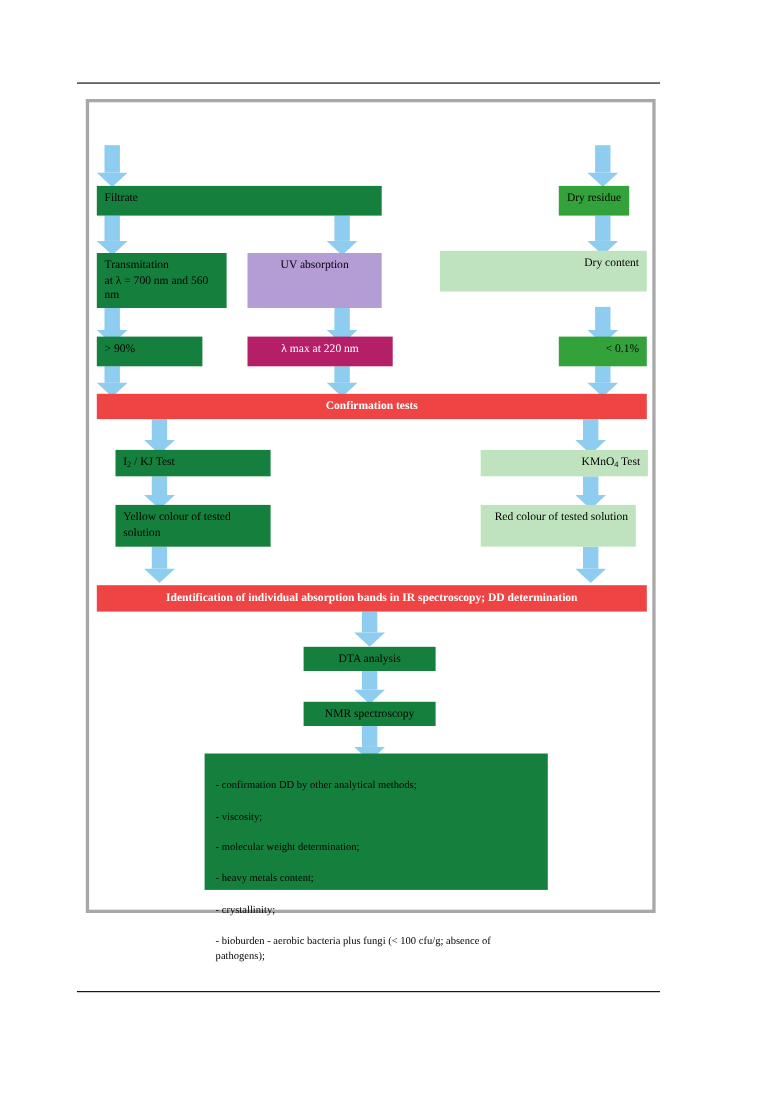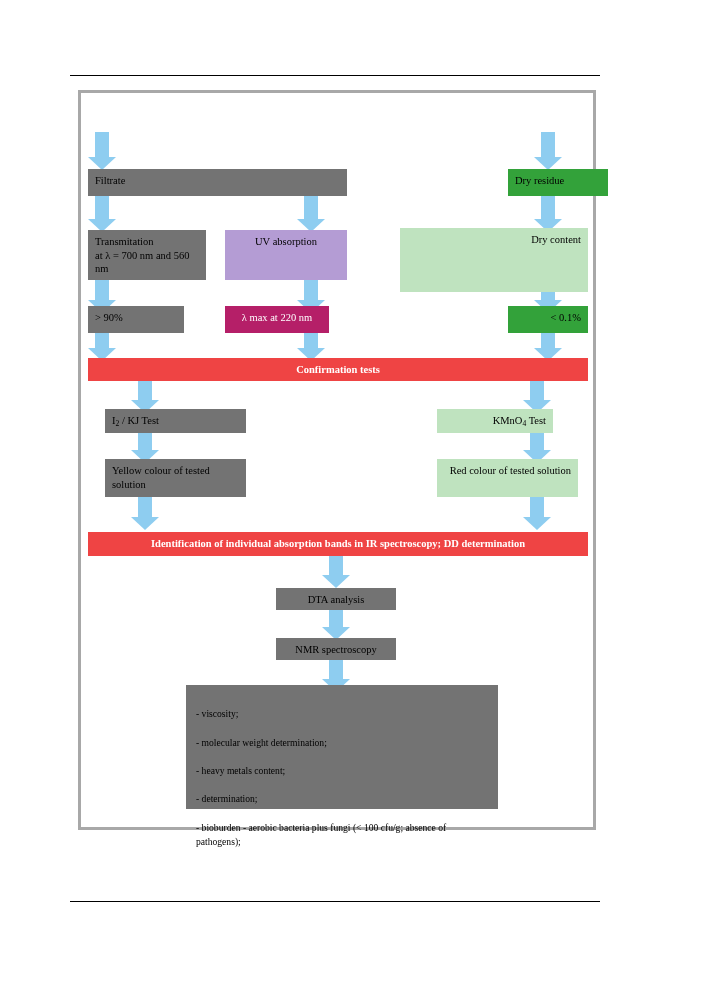--- a/index.html
+++ b/index.html
@@ -49,21 +49,21 @@
   .box {
     position: absolute;
     box-sizing: border-box;
     padding: 5px 7px 5px 7px;
     font-size: 10.5px;
     line-height: 13.5px;
     color: #000000;
     z-index: 4;
     white-space: pre-line;
   }
-  .box.yellow      { background: #737373; }
+  .box.yellow      { background: #15803d; }
   .box.green       { background: #33a23a; }
   .box.lightgreen  { background: #bfe3bf; }
   .box.purple      { background: #b49cd4; }
   .box.magenta     { background: #b51f68; color:#ffffff; }
   .box.orange      {
     background: #ef4444;
     color: #ffffff;
     font-weight: bold;
     text-align: center;
     font-size: 10.5px;
@@ -205,52 +205,53 @@
       <div class="head"></div>
   </div>
 
   <div class="arrow" style="left:322px; top:660px; width:28px; height:32px;">
     <div class="shaft" style="height:19px;"></div>
       <div class="head"></div>
   </div>
 
   <div class="box yellow" style="left:88px; top:169px; width:259px; height:27px;">Filtrate</div>
 
-  <div class="box green" style="left:508px; top:169px; width:100px; height:27px; ">Dry residue</div>
+  <div class="box green" style="left:508px; top:169px; width:64px; height:27px; text-align:center;">Dry residue</div>
 
   <div class="box yellow" style="left:88px; top:230px; width:118px; height:50px;">Transmitation
 at λ = 700 nm and 560 nm</div>
 
   <div class="box purple" style="left:225px; top:230px; width:122px; height:50px; text-align:center;">UV absorption</div>
 
-  <div class="box lightgreen right" style="left:400px; top:228px; width:188px; height:64px;">Dry content</div>
+  <div class="box lightgreen right" style="left:400px; top:228px; width:188px; height:37px;">Dry content</div>
 
   <div class="box yellow" style="left:88px; top:306px; width:96px; height:27px;">&gt; 90%</div>
 
-  <div class="box magenta center" style="left:225px; top:306px; width:104px; height:27px;font-family:Liberation Serif, serif;">λ max  at  220 nm</div>
+  <div class="box magenta center" style="left:225px; top:306px; width:132px; height:27px;font-family:Liberation Serif, serif;">λ max  at  220 nm</div>
 
   <div class="box green right" style="left:508px; top:306px; width:80px; height:27px;">&lt; 0.1%</div>
 
   <div class="box orange" style="left:88px; top:358px; width:500px; height:23px; padding-top:5px;">Confirmation tests</div>
 
   <div class="box yellow" style="left:105px; top:409px; width:141px; height:24px;"><span>I<sub>2</sub> / KJ Test</span></div>
 
-  <div class="box lightgreen right" style="left:437px; top:409px; width:116px; height:24px;"><span>KMnO<sub>4</sub> Test</span></div>
+  <div class="box lightgreen right" style="left:437px; top:409px; width:152px; height:24px;"><span>KMnO<sub>4</sub> Test</span></div>
 
   <div class="box yellow" style="left:105px; top:459px; width:141px; height:38px;">Yellow colour of tested solution</div>
 
   <div class="box orange" style="left:88px; top:532px; width:500px; height:24px; padding-top:5px;">Identification of individual absorption bands in IR spectroscopy; DD determination</div>
 
   <div class="box lightgreen right" style="left:437px; top:459px; width:141px; height:38px;">Red colour of tested solution</div>
 
   <div class="box yellow center" style="left:276px; top:588px; width:120px; height:22px;">DTA analysis</div>
 
   <div class="box yellow center" style="left:276px; top:638px; width:120px; height:22px;">NMR spectroscopy</div>
 
   <div class="box yellow list" style="left:186px; top:685px; width:312px; height:124px;">
+    <span class="li">- confirmation DD by other analytical methods;</span>
     <span class="li">- viscosity;</span>
     <span class="li">- molecular weight determination;</span>
     <span class="li">- heavy metals content;</span>
-    <span class="li">- determination;</span>
+    <span class="li">- crystallinity;</span>
     <span class="li">- bioburden - aerobic bacteria plus fungi (&lt; 100 cfu/g; absence of pathogens);</span>
   </div>
 
 </div>
 
 </body></html>

